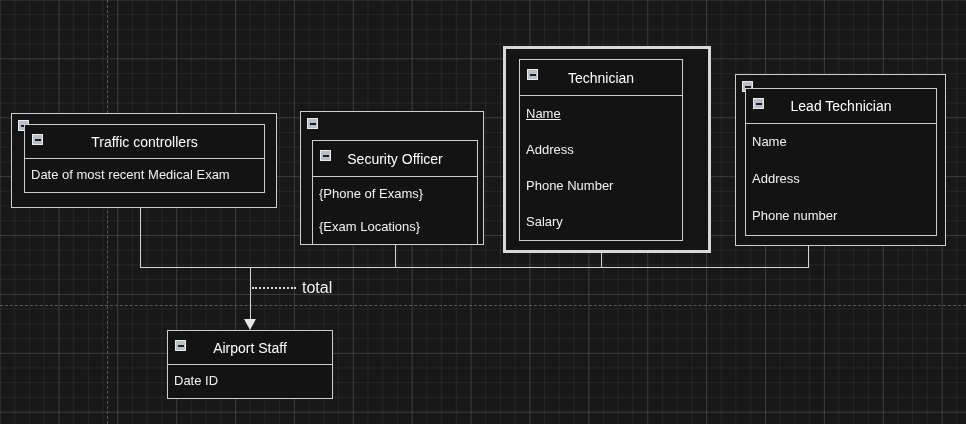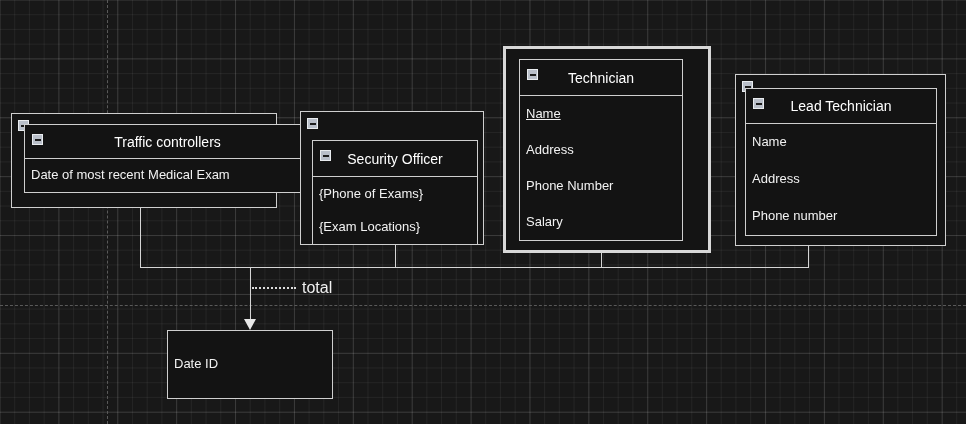--- a/index.html
+++ b/index.html
@@ -165,21 +165,21 @@
 
   <div class="edge edge-v" style="left:250px; top:267px; height:58px;"></div>
   <div class="arrowhead" style="left:244px; top:319px;"></div>
 
   <div class="edge-dotted" style="left:252px; top:287px; width:44px;"></div>
   <div class="edge-label" style="left:302px; top:280px;">total</div>
 
   <div class="entity-shell" style="left:11px; top:113px; width:266px; height:95px;">
     <span class="collapse-icon" style="left:6px; top:6px;"></span>
   </div>
-  <div class="entity-table" style="left:24px; top:124px; width:287px; height:69px;">
+  <div class="entity-table" style="left:24px; top:124px; width:241px; height:69px;">
     <div class="entity-title" style="height:34px;">
       <span class="collapse-icon" style="left:7px; top:9px;"></span>
       <span>Traffic controllers</span>
     </div>
     <div class="attr-list">
       <div class="attr">Date of most recent Medical Exam</div>
     </div>
   </div>
 
   <div class="entity-shell" style="left:300px; top:111px; width:184px; height:134px;">
@@ -219,18 +219,22 @@
       <span>Lead Technician</span>
     </div>
     <div class="attr-list">
       <div class="attr">Name</div>
       <div class="attr">Address</div>
       <div class="attr">Phone number</div>
     </div>
   </div>
 
   <div class="entity-table" style="left:167px; top:330px; width:166px; height:69px;">
+    <div class="entity-title" style="height:34px;">
+      <span class="collapse-icon" style="left:7px; top:9px;"></span>
+      <span>Airport Staff</span>
+    </div>
     <div class="attr-list">
       <div class="attr">Date ID</div>
     </div>
   </div>
 
 </div>
 
 </body></html>

